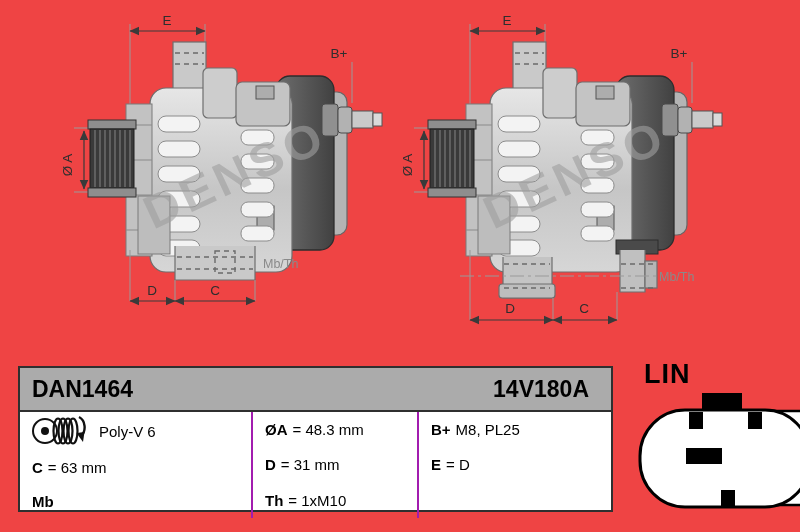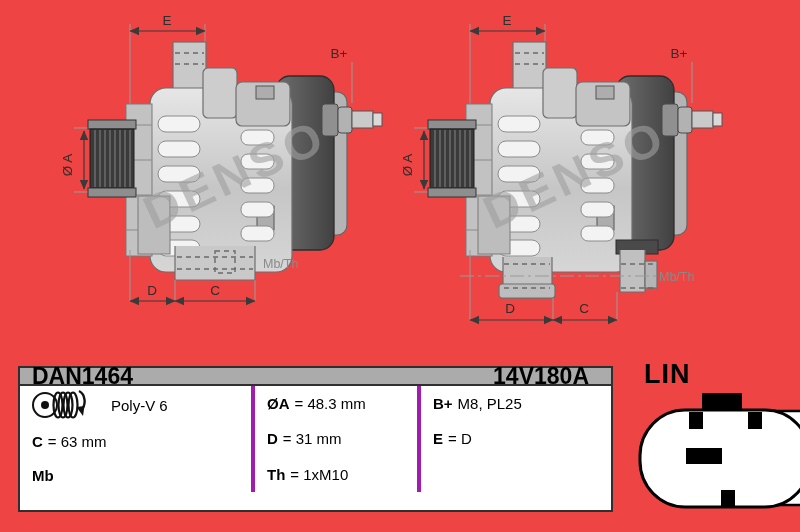--- a/index.html
+++ b/index.html
@@ -14,33 +14,33 @@
   .dsh{stroke:#6a6a6a;stroke-width:1.4;stroke-dasharray:5 4;fill:none;}
   .ddot{stroke:#9a9a9a;stroke-width:1.1;stroke-dasharray:14 4 3 4;fill:none;}
   .lv{fill:#f3f3f3;stroke:#8c8c8c;stroke-width:1;}
   .mech{stroke:#6e6e6e;stroke-width:1.2;}
   .dlab{font-size:13.5px;fill:#2e2e2e;}
   .mlab{font-size:12.5px;fill:#8a8a8a;}
   .wm{font-size:47px;font-weight:bold;letter-spacing:4px;fill:#9f9f9f;opacity:.6;}
   
   .spec-table{position:absolute;left:18px;top:366px;width:595px;height:146px;
               border:2px solid #2f2f2f;box-sizing:border-box;background:#fff;}
-  .spec-header{height:18px;background:#ababab;border-bottom:2px solid #2f2f2f;
+  .spec-header{height:44px;background:#ababab;border-bottom:2px solid #2f2f2f;
                display:flex;align-items:center;justify-content:space-between;
                padding:0 22px 0 12px;box-sizing:border-box;
                font-size:23px;font-weight:bold;color:#000;}
   .ratings{display:flex;}
   .spec-body{display:grid;grid-template-columns:231px 166px 1fr;height:106px;}
   .spec-col{display:flex;flex-direction:column;box-sizing:border-box;}
-  .spec-col + .spec-col{border-left:4px solid #a21caf;}
+  .spec-col + .spec-col{border-left:2px solid #a21caf;}
   .spec-cell{flex:1;display:flex;align-items:center;padding-left:12px;
              font-size:15px;color:#000;white-space:nowrap;}
   .lbl{font-weight:bold;}
   .val{font-weight:normal;margin-left:5px;}
-  .pulley-cell{gap:20px;}
+  .pulley-cell{gap:8px;}
   
   .connector{position:absolute;left:634px;top:360px;}
   .lin-text{font-size:27px;font-weight:600;fill:#000;letter-spacing:1px;}
 </style>
 </head>
 <body>
 
 <div class="page">
 
   <svg class="drawings" width="800" height="362" viewBox="0 0 800 362">

